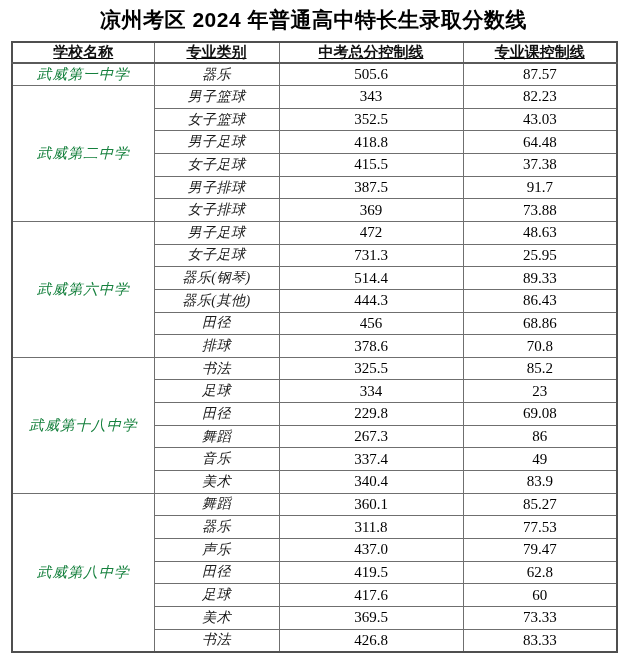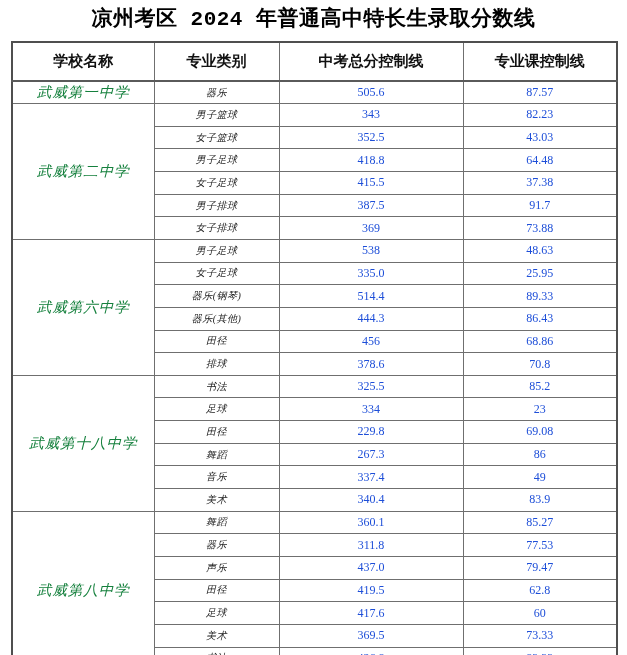--- a/index.html
+++ b/index.html
@@ -16,21 +16,21 @@
     background: #ffffff;
     overflow: hidden;
   }
   .title {
     margin: 0;
     position: absolute;
     top: 7px;
     left: 0;
     width: 627px;
     text-align: center;
-    font-family: Liberation Mono, monospace;
+    font-family: Liberation Sans, sans-serif;
     font-weight: bold;
     font-size: 21px;
     line-height: 26px;
     letter-spacing: 0.5px;
     color: #000000;
   }
   table.score-table {
     position: absolute;
     left: 11px;
     top: 41px;
@@ -41,45 +41,45 @@
   }
   .score-table th,
   .score-table td {
     border: 1px solid #6f6f6f;
     text-align: center;
     vertical-align: middle;
     padding: 0;
     overflow: hidden;
     white-space: nowrap;
   }
-  .score-table thead tr { height: 39px; }
+  .score-table thead tr { height: 21px; text-decoration: underline; }
   .score-table thead th {
     font-family: "Liberation Sans", "DejaVu Sans", sans-serif;
     font-weight: bold;
     font-size: 15px;
     border-bottom: 2px solid #5a5a5a;
     color: #111111;
   }
   .score-table tbody tr { height: 22.65px; }
   .school-cell {
     font-style: italic;
     font-size: 14.5px;
     letter-spacing: 1px;
     color: #15803d;
   }
   .category-cell {
     font-style: italic;
-    font-size: 10px;
+    font-size: 14px;
     letter-spacing: 0.5px;
     color: #1a1a1a;
   }
   .score-cell {
     font-style: normal;
-    font-size: 12px;
-    color: #1d4ed8;
+    font-size: 15px;
+    color: #000000;
   }
 </style>
 </head>
 <body>
 
 <div class="page">
   <h1 class="title">凉州考区 2024 年普通高中特长生录取分数线</h1>
 
   <table class="score-table">
     <colgroup>
@@ -130,26 +130,26 @@
           <td class="score-cell">91.7</td>
         </tr>
         <tr>
           <td class="category-cell">女子排球</td>
           <td class="score-cell">369</td>
           <td class="score-cell">73.88</td>
         </tr>
         <tr>
           <td class="school-cell" rowspan="6">武威第六中学</td>
           <td class="category-cell">男子足球</td>
-          <td class="score-cell">538</td>
+          <td class="score-cell">472</td>
           <td class="score-cell">48.63</td>
         </tr>
         <tr>
           <td class="category-cell">女子足球</td>
-          <td class="score-cell">335.0</td>
+          <td class="score-cell">731.3</td>
           <td class="score-cell">25.95</td>
         </tr>
         <tr>
           <td class="category-cell">器乐(钢琴)</td>
           <td class="score-cell">514.4</td>
           <td class="score-cell">89.33</td>
         </tr>
         <tr>
           <td class="category-cell">器乐(其他)</td>
           <td class="score-cell">444.3</td>

